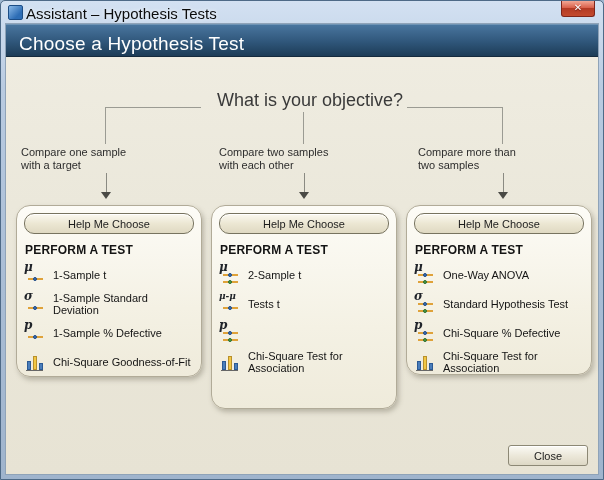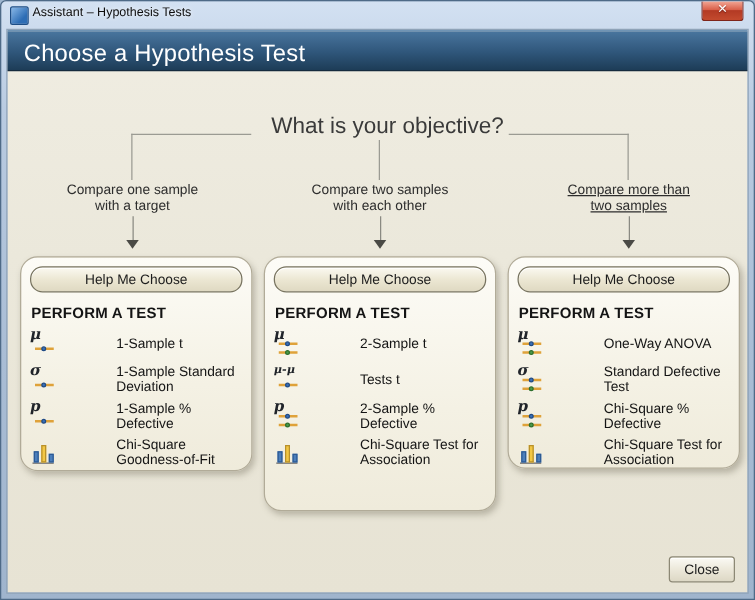--- a/index.html
+++ b/index.html
@@ -5,21 +5,21 @@
   html,body{margin:0;padding:0;background:#9eb6cf;}
   body{width:604px;height:480px;font-family:"Liberation Sans","DejaVu Sans",sans-serif;-webkit-font-smoothing:antialiased;}
 
   
   .window{position:relative;width:604px;height:480px;box-sizing:border-box;
     background:linear-gradient(180deg,#d3e1f2 0%,#b9cbe1 18%,#a9bdd5 60%,#9fb4cd 100%);
     border:1px solid #4e6a87;border-radius:5px 5px 0 0;overflow:hidden;}
   .titlebar{position:absolute;top:0;left:0;right:0;height:22px;cursor:default;}
   .app-icon{position:absolute;left:7px;top:4px;width:13px;height:13px;
     background:linear-gradient(135deg,#8ab9e8 0%,#2d6db5 70%);border:1px solid #1c4d86;border-radius:2px;}
-  .title-text{position:absolute;left:25px;top:4px;font-size:10px;color:#0c0c0c;text-shadow:0 0 4px #ffffff;white-space:nowrap;}
+  .title-text{position:absolute;left:25px;top:4px;font-size:15px;color:#0c0c0c;text-shadow:0 0 4px #ffffff;white-space:nowrap;}
   .close-btn{position:absolute;top:0;right:8px;width:34px;height:16px;box-sizing:border-box;
     background:linear-gradient(180deg,#f2a795 0%,#d9604a 45%,#b33a24 50%,#c34a2e 100%);
     border:1px solid #7e251a;border-top:none;border-radius:0 0 3px 3px;
     color:#fff;font-size:10px;line-height:14px;text-align:center;font-weight:bold;cursor:pointer;
     text-shadow:0 1px 1px #6e1a10;}
 
   
   .client{position:absolute;left:4px;right:4px;top:22px;bottom:4px;
     background:linear-gradient(180deg,#f0ede2 0%,#ebe8db 40%,#e7e3d4 100%);
     border:1px solid #8fa3b8;box-sizing:border-box;}
@@ -32,23 +32,23 @@
   .question{position:absolute;top:66px;left:0;right:0;text-align:center;font-size:18px;color:#3a3a3a;padding-left:16px;}
 
   
   .line{position:absolute;background:#9b9b93;}
   .lh1{left:99px;top:83px;width:96px;height:1px;}
   .lh2{left:401px;top:83px;width:96px;height:1px;}
   .lv1{left:99px;top:83px;width:1px;height:37px;}
   .lv2{left:297px;top:88px;width:1px;height:32px;}
   .lv3{left:496px;top:83px;width:1px;height:37px;}
 
-  .branch-label{position:absolute;top:122px;width:170px;text-align:center;
+  .branch-label{position:absolute;top:122px;width:170px;text-align:left;
     font-size:11px;line-height:13px;color:#2d2d2d;}
-  .bl1{left:15px;} .bl2{left:213px;} .bl3{left:412px;text-decoration:underline;}
+  .bl1{left:15px;} .bl2{left:213px;} .bl3{left:412px;}
 
   .arrow{position:absolute;top:149px;width:12px;display:flex;flex-direction:column;align-items:center;}
   .ar1{left:94px;} .ar2{left:292px;} .ar3{left:491px;}
   .arrow .stem{width:1px;height:19px;background:#8a8a82;}
   .arrow .head{width:0;height:0;border-left:5px solid transparent;border-right:5px solid transparent;border-top:7px solid #4a4a45;}
 
   
   .panel{position:absolute;top:181px;width:186px;box-sizing:border-box;padding:7px 7px 4px 7px;
     background:linear-gradient(180deg,#fdfcf7 0%,#f4f1e4 60%,#efebdb 100%);
     border:1px solid #b1ab98;border-radius:14px;
@@ -56,21 +56,21 @@
   .pan1{left:10px;height:172px;}
   .pan2{left:205px;height:204px;}
   .pan3{left:400px;height:170px;}
 
   .help-btn{display:block;width:100%;height:21px;box-sizing:border-box;border-radius:10px;
     border:1px solid #77735f;
     background:linear-gradient(180deg,#fbf9f1 0%,#ece7d3 50%,#dfd9c2 100%);
     box-shadow:inset 0 1px 0 #ffffff;
     font-size:11px;color:#1d1d1d;text-align:center;line-height:19px;cursor:pointer;}
   .section-title{font-size:12px;font-weight:bold;color:#141414;margin:9px 1px 3px 1px;letter-spacing:0.2px;}
-  .test-row{display:flex;align-items:center;height:29px;cursor:pointer;gap:40px;}
+  .test-row{display:flex;align-items:center;height:29px;cursor:pointer;}
   .t-label{font-size:11px;color:#141414;margin-left:7px;line-height:12px;}
 
   
   .ticon{position:relative;width:22px;height:22px;flex:0 0 22px;}
   .ticon .gl{position:absolute;left:0;top:-4px;font-family:"DejaVu Serif","Liberation Serif",serif;
     font-style:italic;font-weight:bold;font-size:12px;color:#20242a;}
   .ic-mu  .gl::before{content:'\03bc';}
   .ic-sig .gl::before{content:'\03c3';}
   .ic-p   .gl::before{content:'p';}
   .ic-pair .gl{font-size:9px;top:-2px;}
@@ -82,21 +82,21 @@
   .iv.a{top:10px;}
   .iv.b{top:17px;}
   .iv.b::before{background:#4b9b4b;border-color:#2c6e2c;}
   .ic-chart .base{position:absolute;left:2px;right:3px;bottom:2px;border-bottom:1px solid #666;}
   .ic-chart .bar{position:absolute;bottom:3px;width:4px;background:#4a7ebb;border:1px solid #2c5a94;box-sizing:border-box;}
   .ic-chart .b1{left:3px;height:9px;}
   .ic-chart .b2{left:9px;height:14px;background:#f2c744;border-color:#b8902a;}
   .ic-chart .b3{left:15px;height:7px;}
 
   
-  .footer-close{position:absolute;right:10px;bottom:8px;width:53px;height:21px;box-sizing:border-box;
+  .footer-close{position:absolute;right:10px;bottom:8px;width:80px;height:21px;box-sizing:border-box;
     border:1px solid #8c8875;border-radius:3px;
     background:linear-gradient(180deg,#fbfaf5 0%,#ece8da 50%,#ddd8c5 100%);
     box-shadow:inset 0 1px 0 #ffffff;
     font-size:11px;color:#1d1d1d;text-align:center;line-height:19px;cursor:pointer;}
 </style>
 </head>
 <body>
 
 <div class="window">
 
@@ -200,21 +200,20 @@
             <span class="iv solo"></span>
           </span>
         <span class="t-label">Tests t</span>
       </div>
       <div class="test-row">
         <span class="ticon ic-p">
             <span class="gl"></span>
             <span class="iv a"></span>
             <span class="iv b"></span>
           </span>
-        <span class="t-label">2-Sample % Defective</span>
       </div>
       <div class="test-row">
         <span class="ticon ic-chart">
             <span class="base"></span>
             <span class="bar b1"></span>
             <span class="bar b2"></span>
             <span class="bar b3"></span>
           </span>
         <span class="t-label">Chi-Square Test for Association</span>
       </div>
@@ -231,21 +230,21 @@
             <span class="iv b"></span>
           </span>
         <span class="t-label">One-Way ANOVA</span>
       </div>
       <div class="test-row">
         <span class="ticon ic-sig">
             <span class="gl"></span>
             <span class="iv a"></span>
             <span class="iv b"></span>
           </span>
-        <span class="t-label">Standard Defective Test</span>
+        <span class="t-label">Standard Hypothesis Test</span>
       </div>
       <div class="test-row">
         <span class="ticon ic-p">
             <span class="gl"></span>
             <span class="iv a"></span>
             <span class="iv b"></span>
           </span>
         <span class="t-label">Chi-Square % Defective</span>
       </div>
       <div class="test-row">

